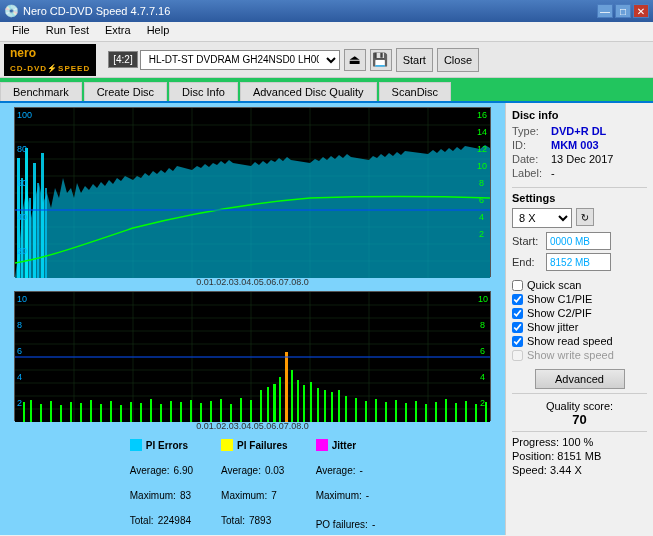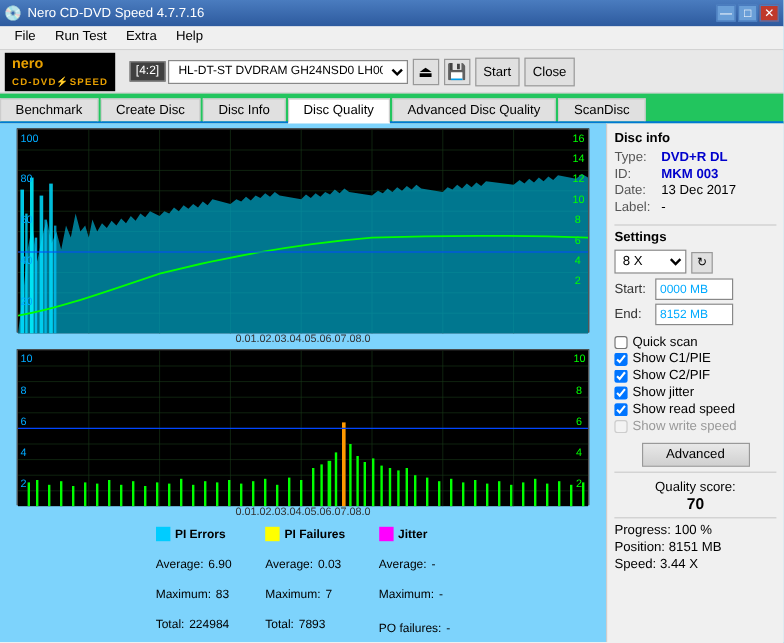--- a/index.html
+++ b/index.html
@@ -156,21 +156,21 @@
       font-size: 11px;
       flex-shrink: 0;
     }
     .panel-section { margin-bottom: 8px; }
     .panel-title { font-weight: bold; color: #000; margin-bottom: 4px; font-size: 11px; }
     .info-row { display: flex; gap: 4px; margin-bottom: 2px; }
     .info-label { color: #555; min-width: 35px; }
     .info-value { color: #0000cc; font-weight: bold; }
     .info-value.black { color: #000; font-weight: normal; }
 
-    .settings-row { display: flex; gap: 4px; align-items: flex-end; margin-bottom: 4px; }
+    .settings-row { display: flex; gap: 4px; align-items: flex-start; margin-bottom: 4px; }
     .settings-combo {
       width: 60px; height: 20px; background: white;
       border: 1px solid #888; font-size: 11px; padding: 1px 2px;
     }
     .mb-input {
       width: 65px; height: 18px; background: white;
       border: 1px solid #888; font-size: 10px; padding: 1px 3px;
       color: #00aaff;
     }
     .input-row { display: flex; align-items: center; gap: 4px; margin-bottom: 3px; }
@@ -234,21 +234,20 @@
   <div class="toolbar-icon" title="Eject">⏏</div>
   <div class="toolbar-icon" title="Save">💾</div>
   <button class="toolbar-btn">Start</button>
   <button class="toolbar-btn">Close</button>
 </div>
 
 <div class="tabs">
   <div class="tab">Benchmark</div>
   <div class="tab">Create Disc</div>
   <div class="tab">Disc Info</div>
-  <div class="tab active">Disc Quality</div>
   <div class="tab">Advanced Disc Quality</div>
   <div class="tab">ScanDisc</div>
 </div>
 
 <div class="main-content">
 
   <div class="chart-area">
 
     <div class="graph-wrapper">
       <div class="graph-container graph-top">

